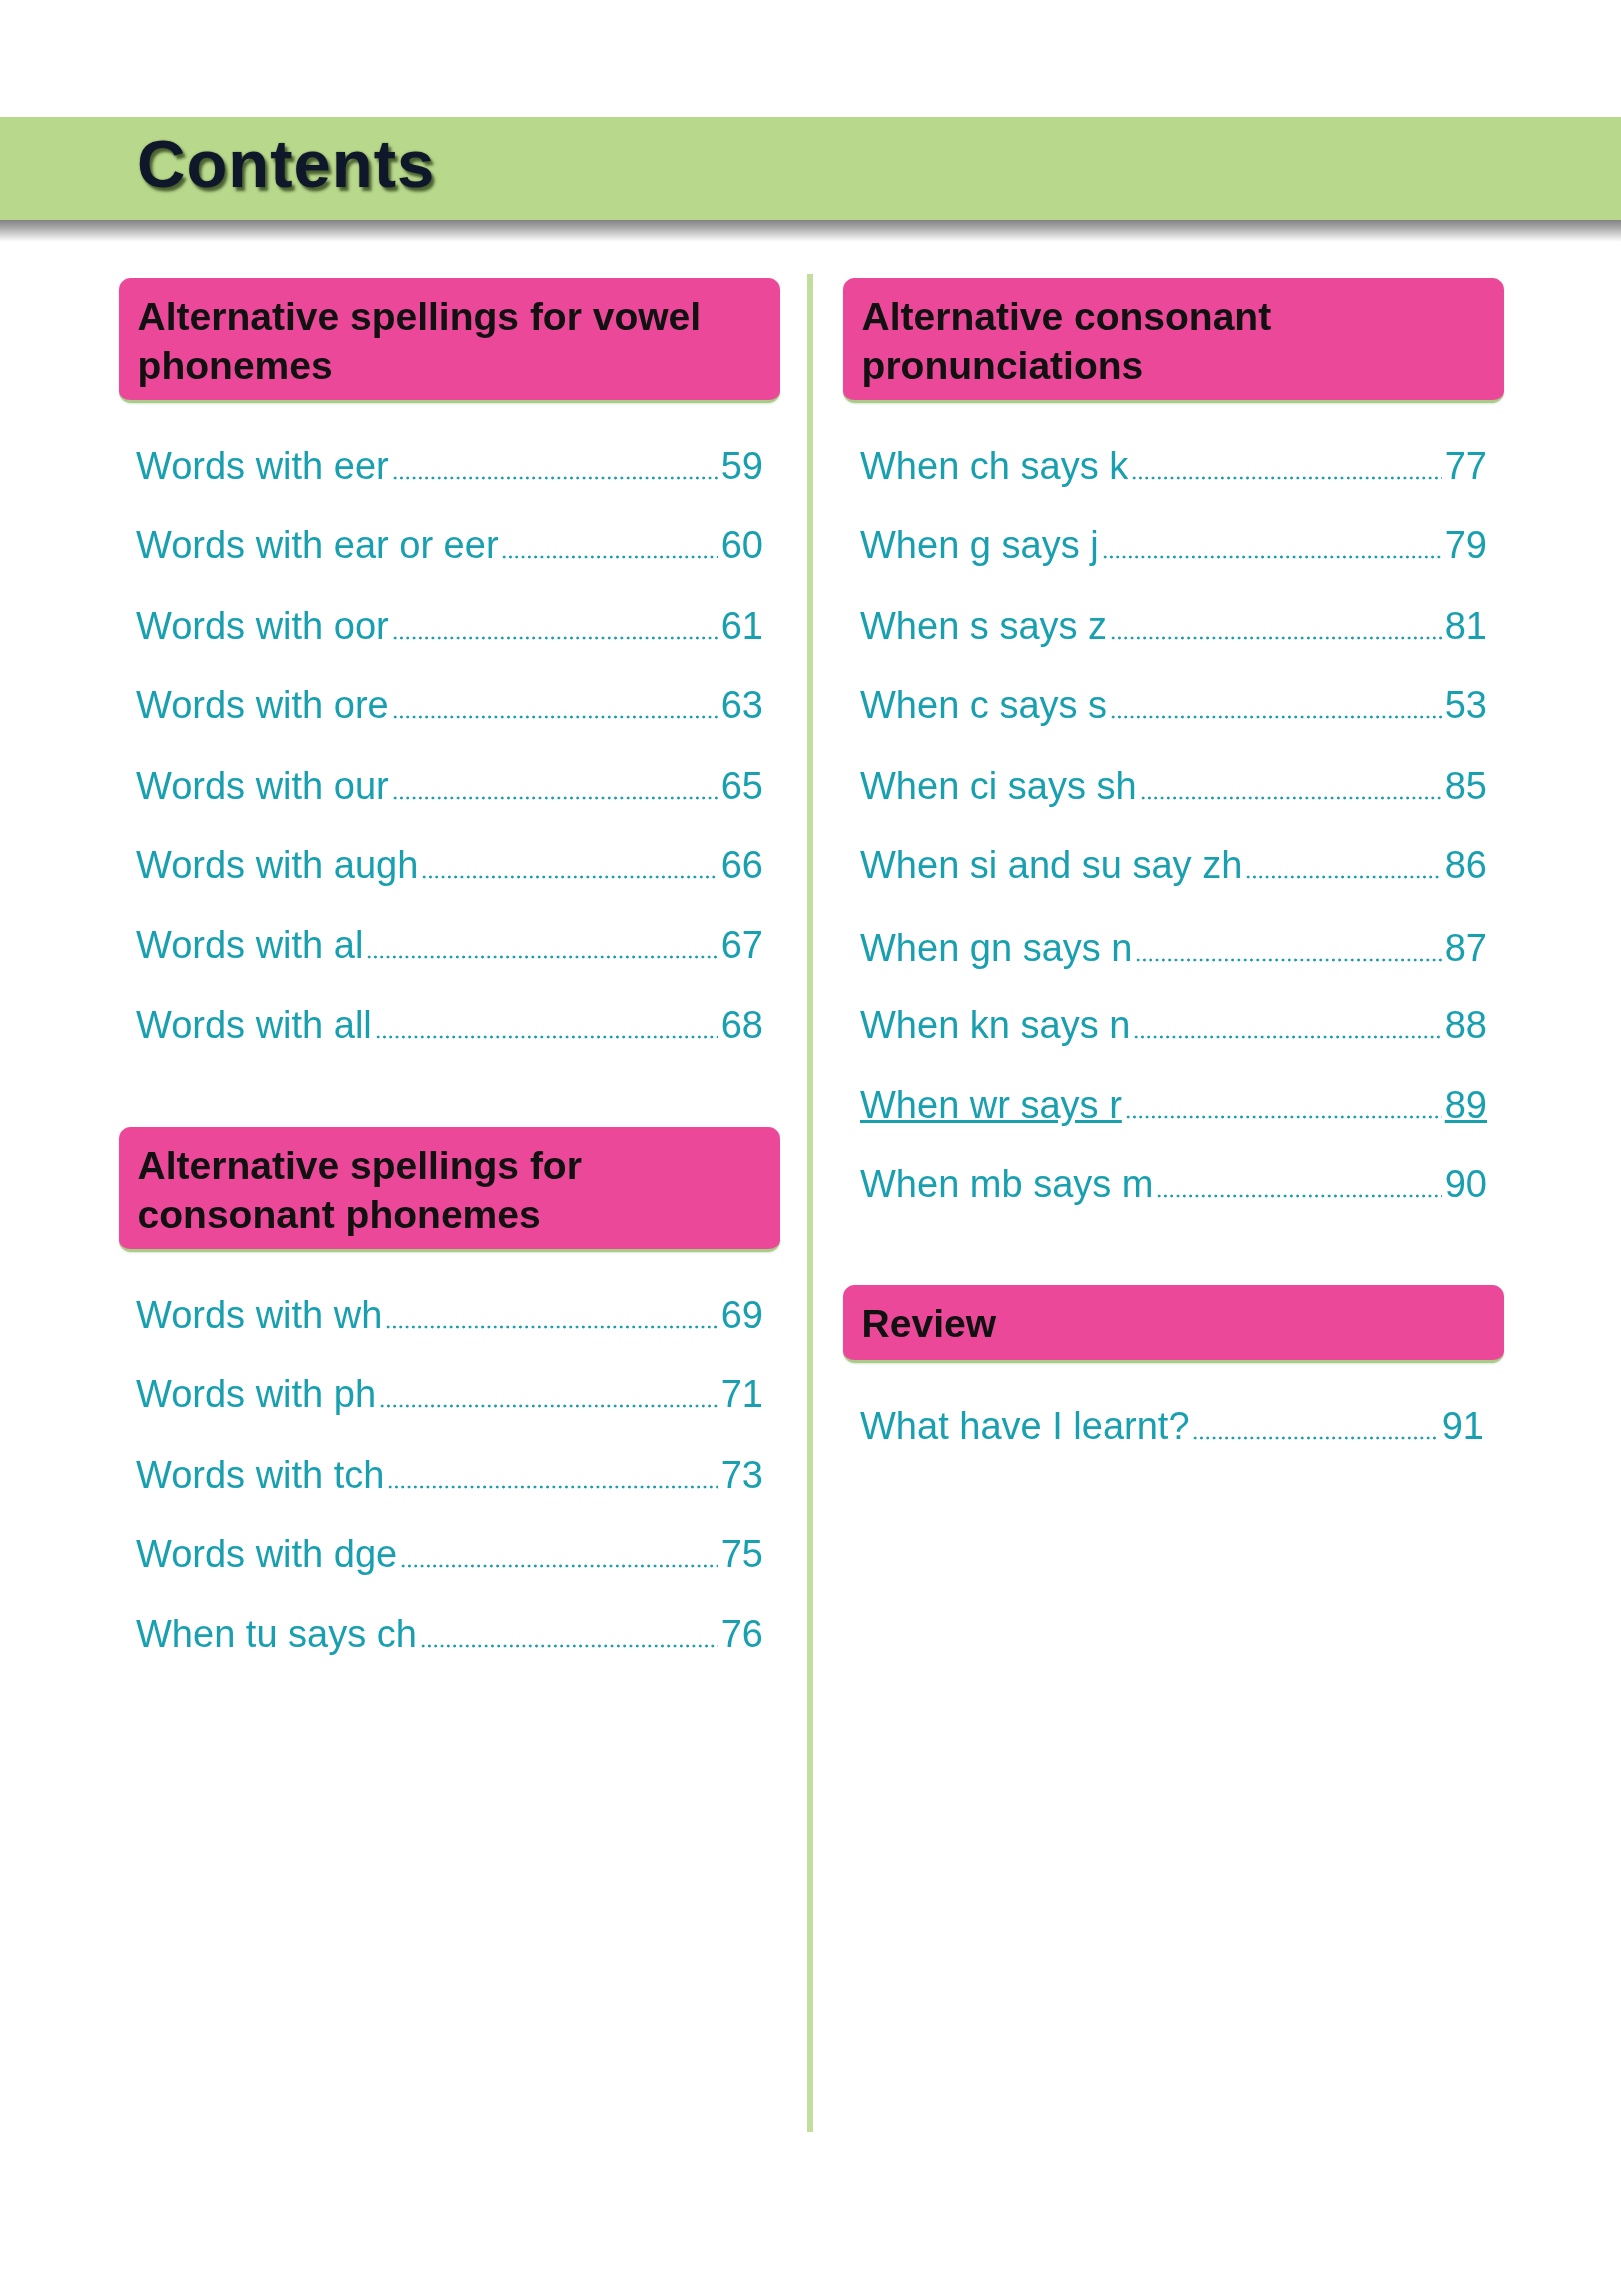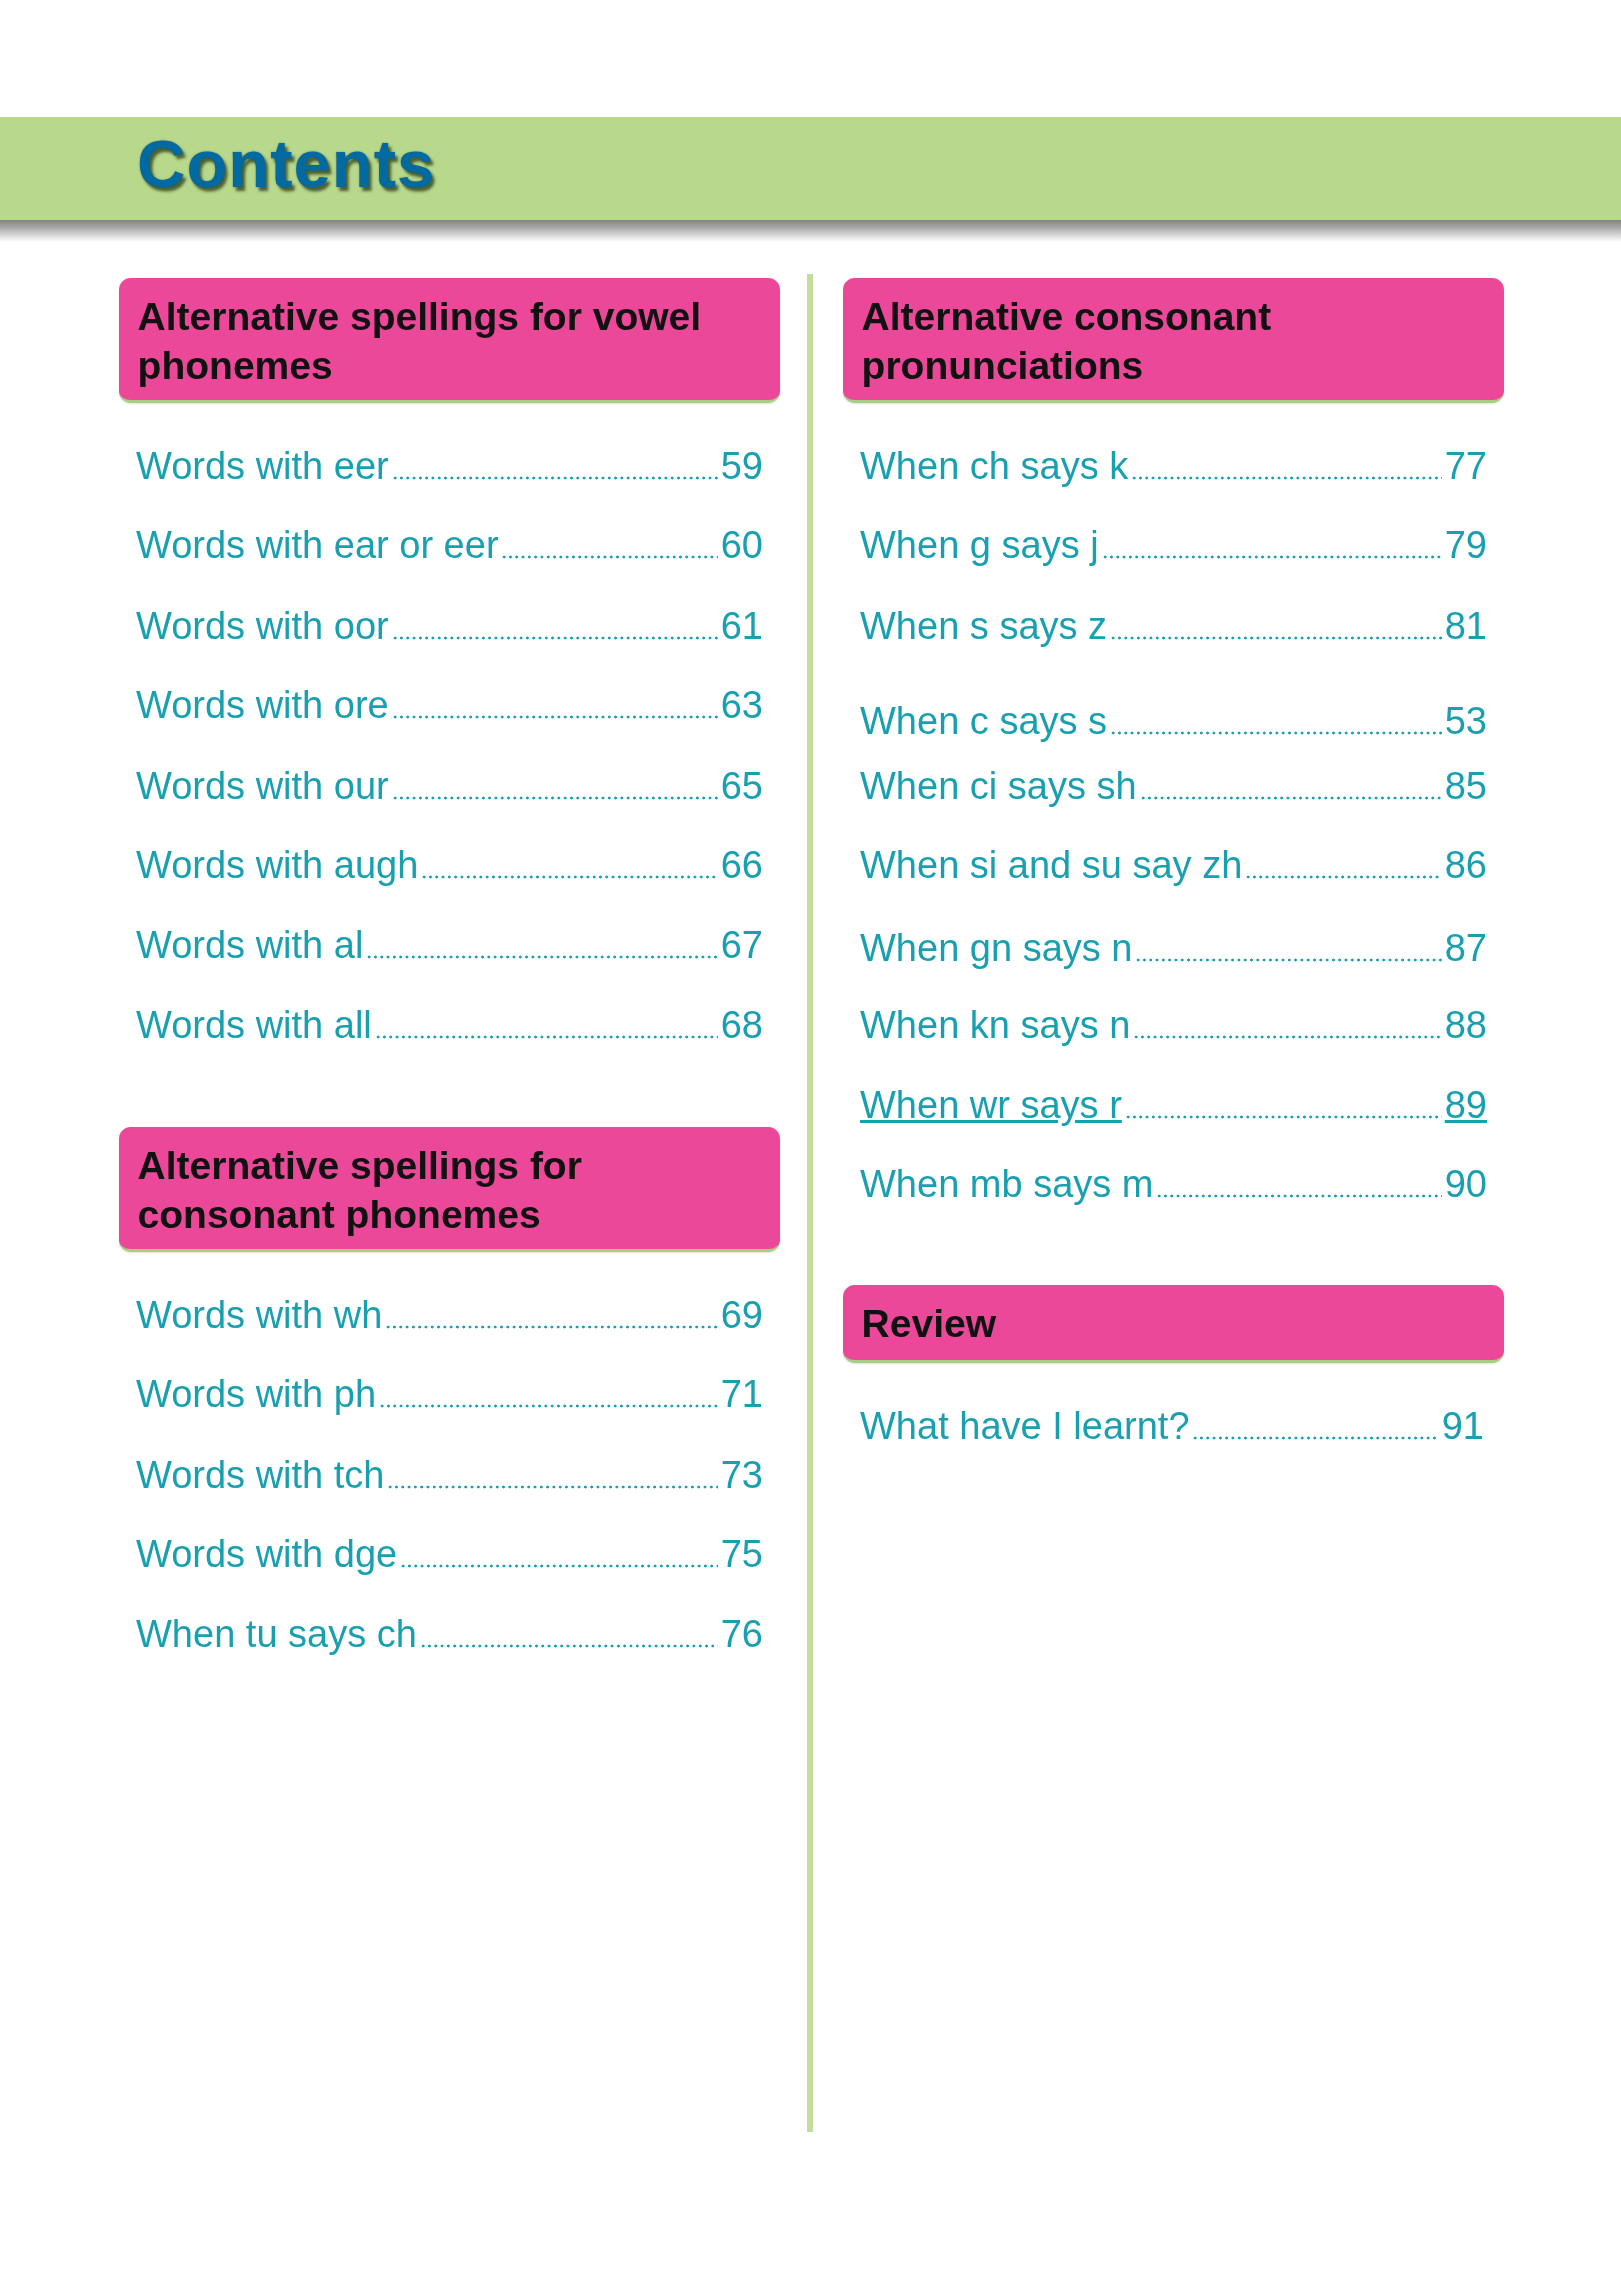--- a/index.html
+++ b/index.html
@@ -4,21 +4,21 @@
 <style>
   html, body { margin: 0; padding: 0; background: #ffffff; }
   body { width: 1621px; height: 2293px; position: relative; overflow: hidden;
          font-family: "Liberation Sans", "DejaVu Sans", sans-serif; }
 
   .banner { position: absolute; left: 0; top: 117px; width: 1621px; height: 103px;
             background: #b8d88c; }
   .banner-shadow { position: absolute; left: 0; top: 220px; width: 1621px; height: 21.6px;
             background: linear-gradient(#828282 0%, #a9a9a9 35%, #e6e6e6 80%, #ffffff 100%); }
   .banner-title { position: absolute; left: 137px; top: 125px; font-size: 67px; font-weight: bold;
-            color: #0369a1; letter-spacing: 1px;
+            color: #0f172a; letter-spacing: 1px;
             text-shadow: 2.9px 3.9px 2.9px rgba(40,60,20,0.75), 0 0 2px rgba(60,80,30,0.5); }
 
   .divider { position: absolute; left: 807px; top: 274px; width: 5.9px; height: 1858px;
              background: #c3dd9c; }
 
   .section-box { position: absolute; background: #ec4899; border-radius: 11.8px;
                  border-bottom: 3.9px solid #a8cd86; box-sizing: border-box;
                  box-shadow: 0 1px 2px rgba(120,150,90,0.25); }
   .section-title { position: absolute; left: 18.6px; top: 13.7px; right: 13.7px;
                    font-size: 39px; font-weight: bold; color: #111111; line-height: 49px; }
@@ -130,21 +130,21 @@
 <div class="entry right-entry" style="top:521px;">
   <span class="label">When g says j</span>
   <span class="dots"></span>
   <span class="page">79</span>
 </div>
 <div class="entry right-entry" style="top:602px;">
   <span class="label">When s says z</span>
   <span class="dots"></span>
   <span class="page">81</span>
 </div>
-<div class="entry right-entry" style="top:681px;margin-top:16px;">
+<div class="entry right-entry" style="top:681px;">
   <span class="label">When c says s</span>
   <span class="dots"></span>
   <span class="page">53</span>
 </div>
 <div class="entry right-entry" style="top:762px;">
   <span class="label">When ci says sh</span>
   <span class="dots"></span>
   <span class="page">85</span>
 </div>
 <div class="entry right-entry" style="top:841px;">

